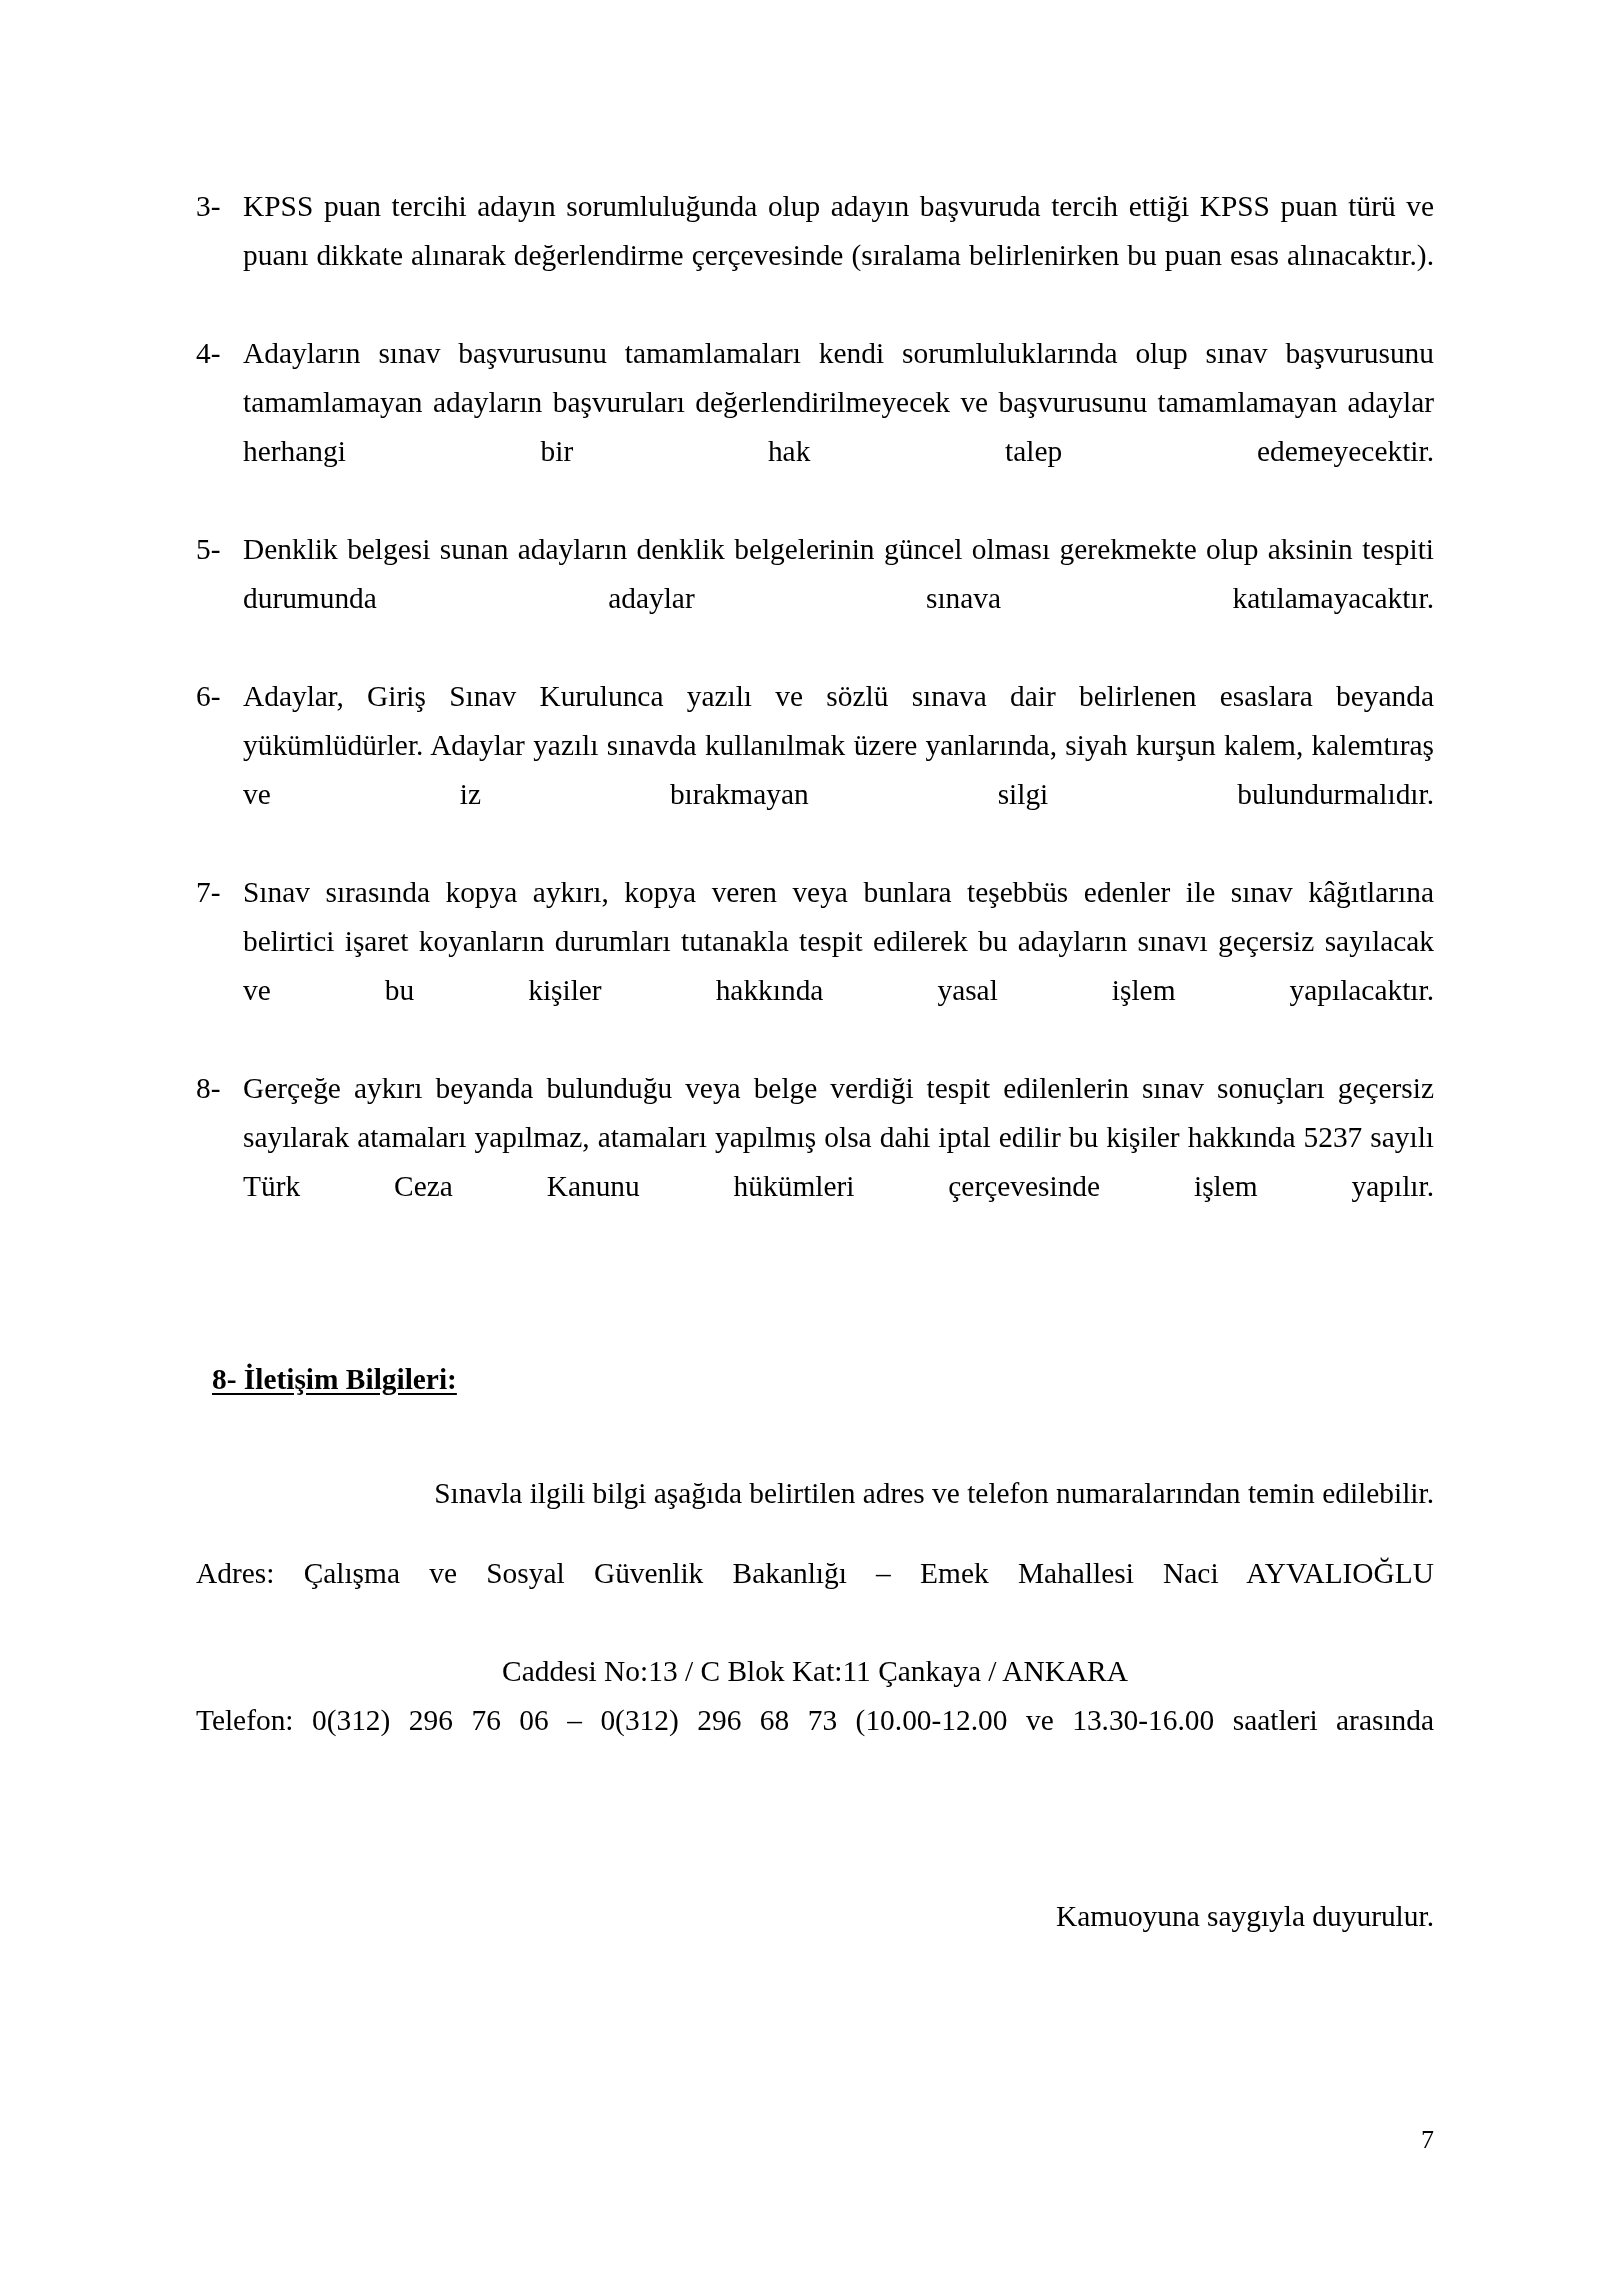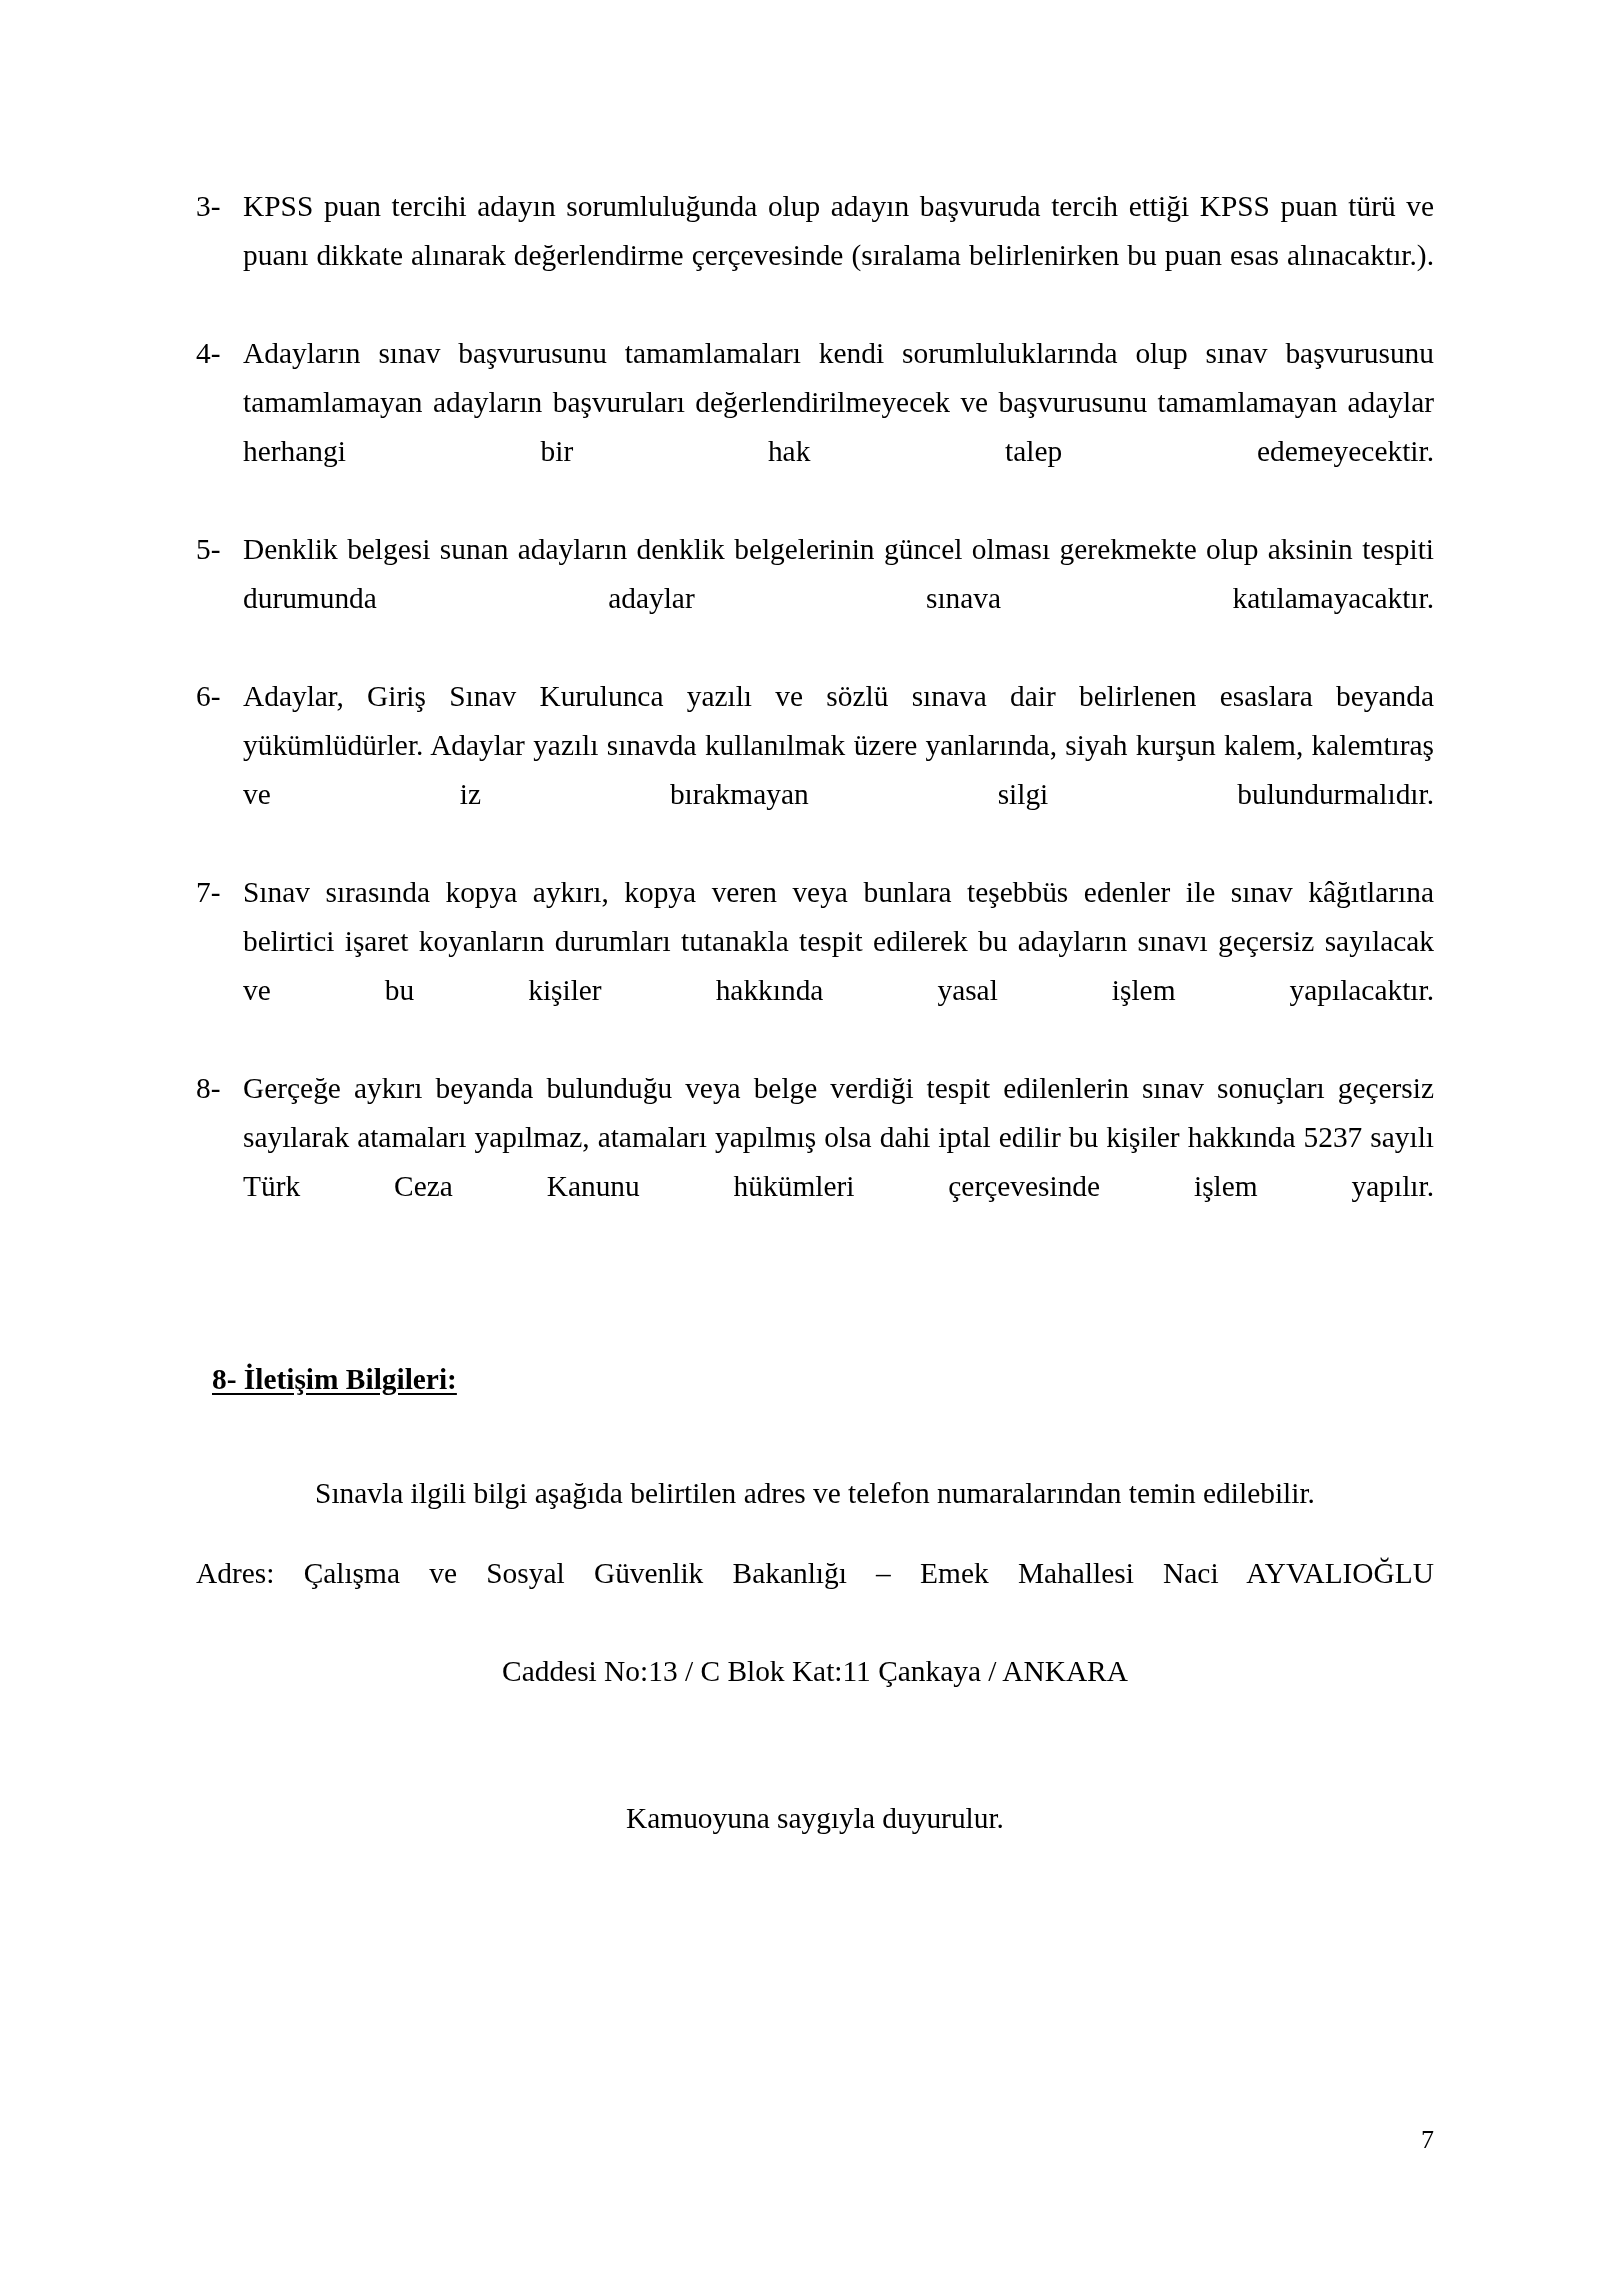--- a/index.html
+++ b/index.html
@@ -80,21 +80,21 @@
   }
 
   .heading-wrap {
     margin-top: 79px;
   }
 
   .para-nojust {
     font-size: 29.4px;
     line-height: 49px;
     margin: 0;
-    text-align: center;
+    text-align: right;
   }
 
   .spacer-sm { height: 31px; }
   .spacer-md { height: 49px; }
   .spacer-lg { height: 98px; }
 
   .b { font-weight: normal; }
 
   
   .addr-block {
@@ -174,20 +174,21 @@
 
     <div class="spacer-md"></div>
 
     <p class="para-nojust">Sınavla ilgili bilgi aşağıda belirtilen adres ve telefon numaralarından temin edilebilir.</p>
 
     <div class="spacer-sm"></div>
 
     <div class="addr-block">
       <div class="addr-line-just"><span class="b">Adres:</span><span> Çalışma ve Sosyal Güvenlik Bakanlığı – Emek Mahallesi Naci AYVALIOĞLU</span></div>
       <div class="addr-line"><span>Caddesi No:13 / C Blok Kat:11 Çankaya / ANKARA</span></div>
+      <div class="addr-line-just"><span class="b"> Telefon:</span><span> 0(312) 296 76 06 – 0(312) 296 68 73 (10.00-12.00 ve 13.30-16.00 saatleri arasında</span></div>
     </div>
 
     <div class="spacer-lg"></div>
 
     <p class="para-nojust">Kamuoyuna saygıyla duyurulur.</p>
 
   </div>
 
   <div class="page-number">7</div>
 

